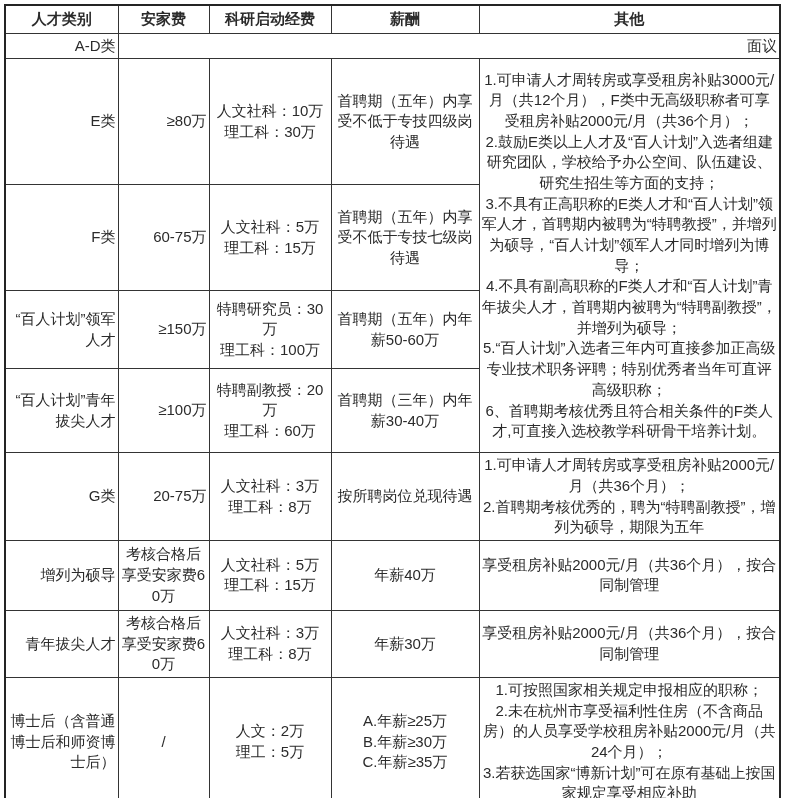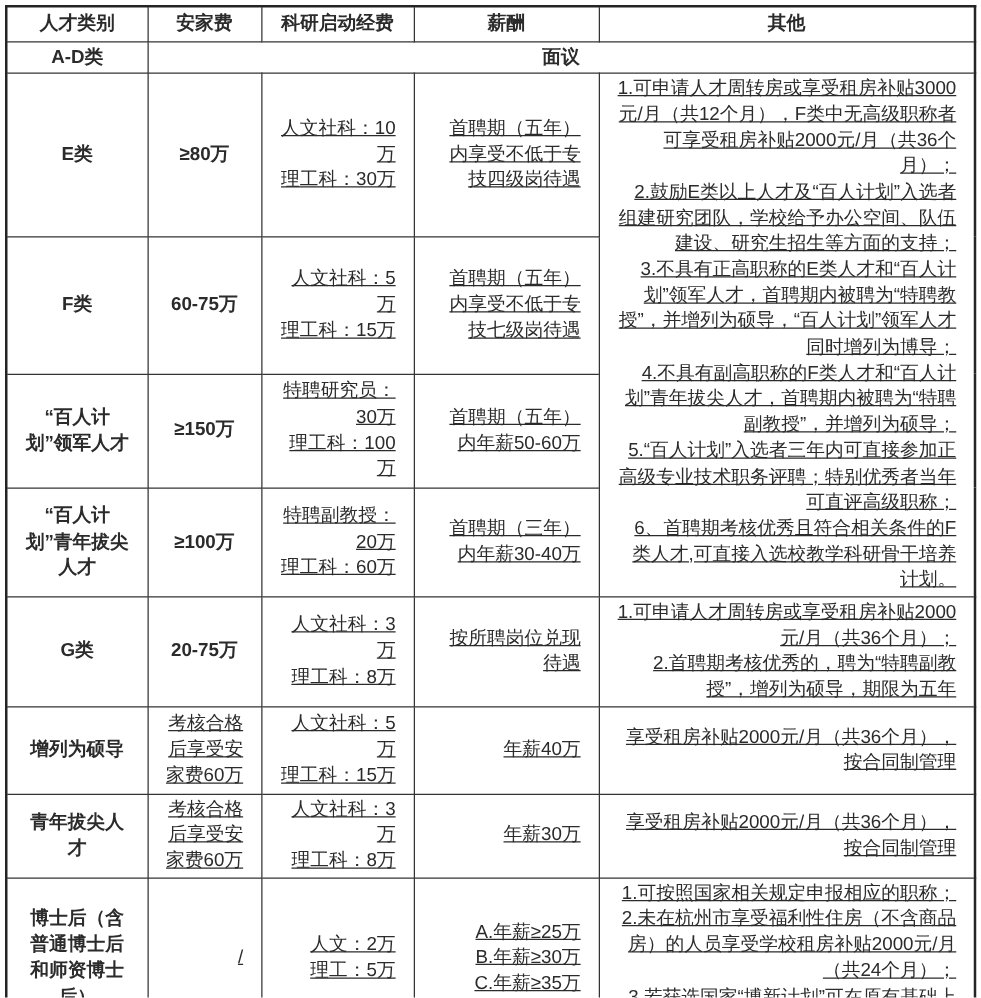--- a/index.html
+++ b/index.html
@@ -15,36 +15,36 @@
     padding: 4px;
   }
   table.policy {
     border-collapse: collapse;
     table-layout: fixed;
     width: 775px;
     border: 2px solid #242424;
   }
   table.policy td {
     border: 1px solid #343434;
-    padding: 2px 14px;
+    padding: 2px 2px;
     vertical-align: middle;
     font-size: 15px;
     line-height: 1.38;
     white-space: pre-line;
     overflow: hidden;
     word-break: break-all;
   }
   td.hdr {
     font-weight: bold;
     font-size: 15.5px;
     text-align: center;
     white-space: nowrap;
   }
-  td.c { text-align: center; font-weight: bold; }
-  td.l { text-align: right; text-decoration: underline; }
+  td.c { text-align: right; }
+  td.l { text-align: center; }
   td.top { vertical-align: middle; }
 </style>
 </head>
 <body>
 
 <div class="table-wrap">
   <table class="policy">
     <colgroup>
       <col style="width:113px">
       <col style="width:91px">

